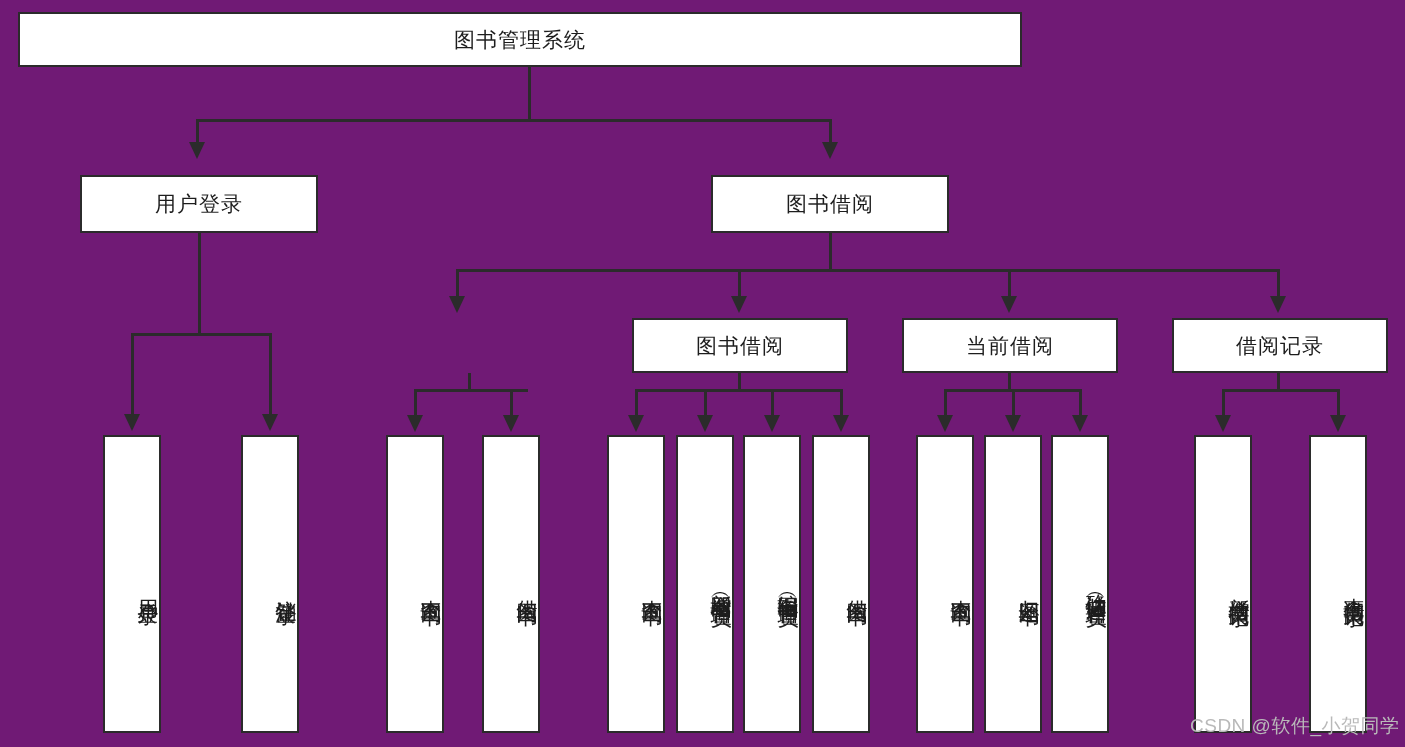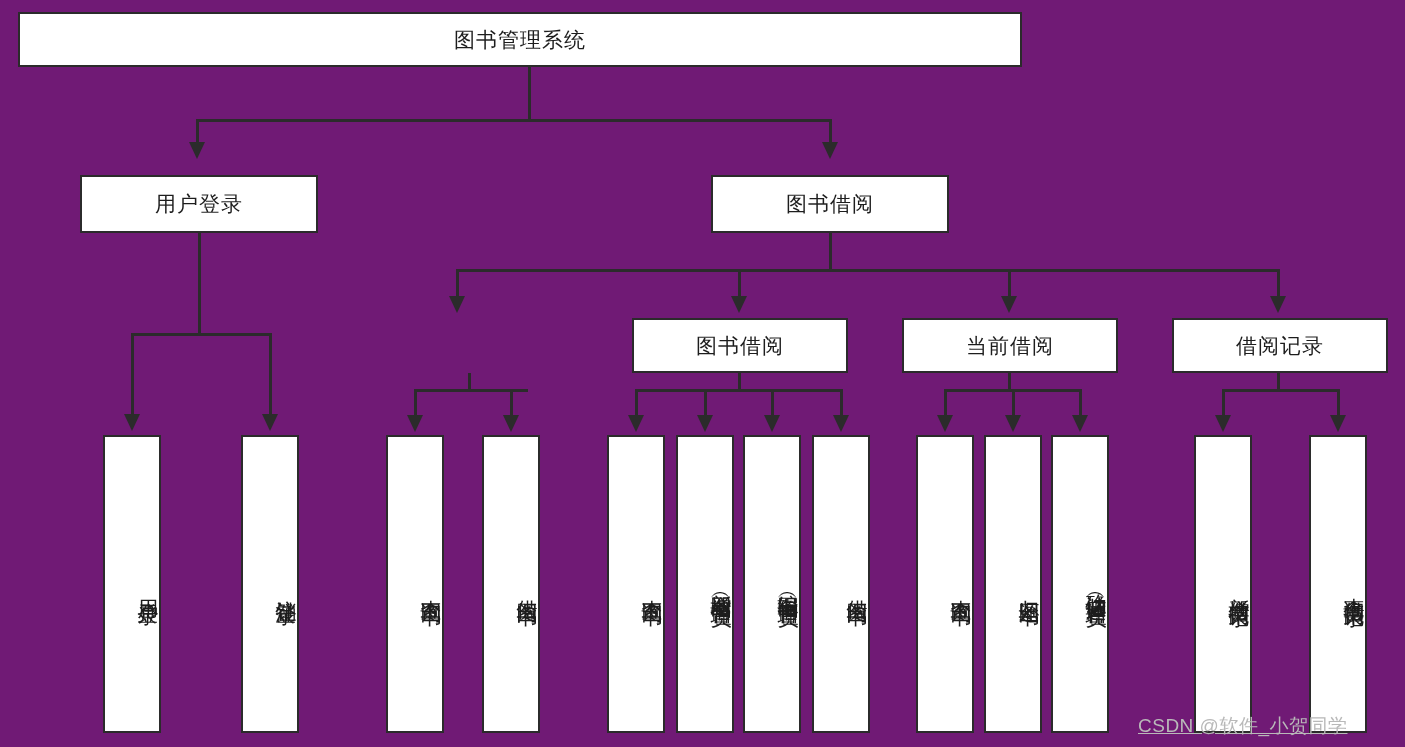--- a/index.html
+++ b/index.html
@@ -197,15 +197,15 @@
     <span>确认归还（管理员）</span>
   </div>
 
   <div class="node vert" style="left:1194px; top:435px; width:58px; height:298px;">
     <span>新增借阅记录</span>
   </div>
   <div class="node vert" style="left:1309px; top:435px; width:58px; height:298px;">
     <span>查询借阅记录</span>
   </div>
 
-  <div id="watermark" style="left:1138px; top:713px;text-decoration:underline;">CSDN @软件_小贺同学</div>
+  <div id="watermark" style="left:1190px; top:713px;">CSDN @软件_小贺同学</div>
 
 </div>
 
 </body></html>

